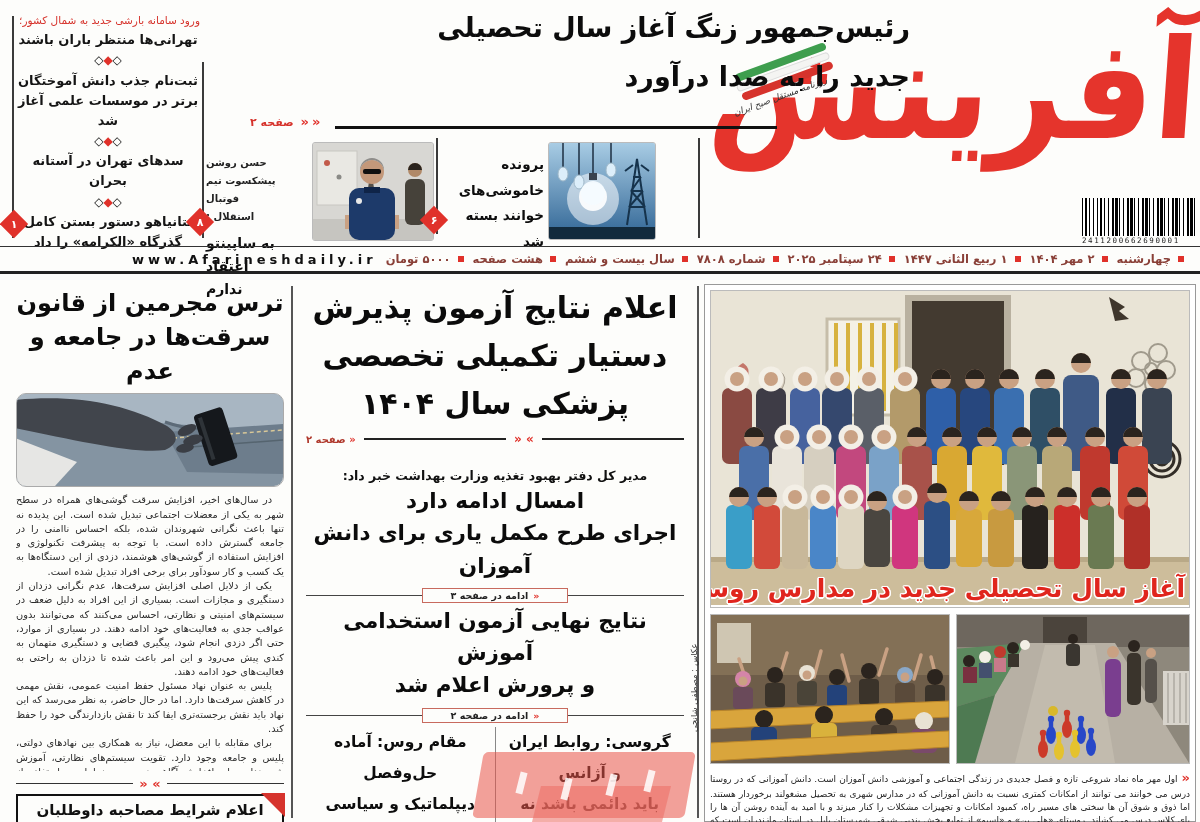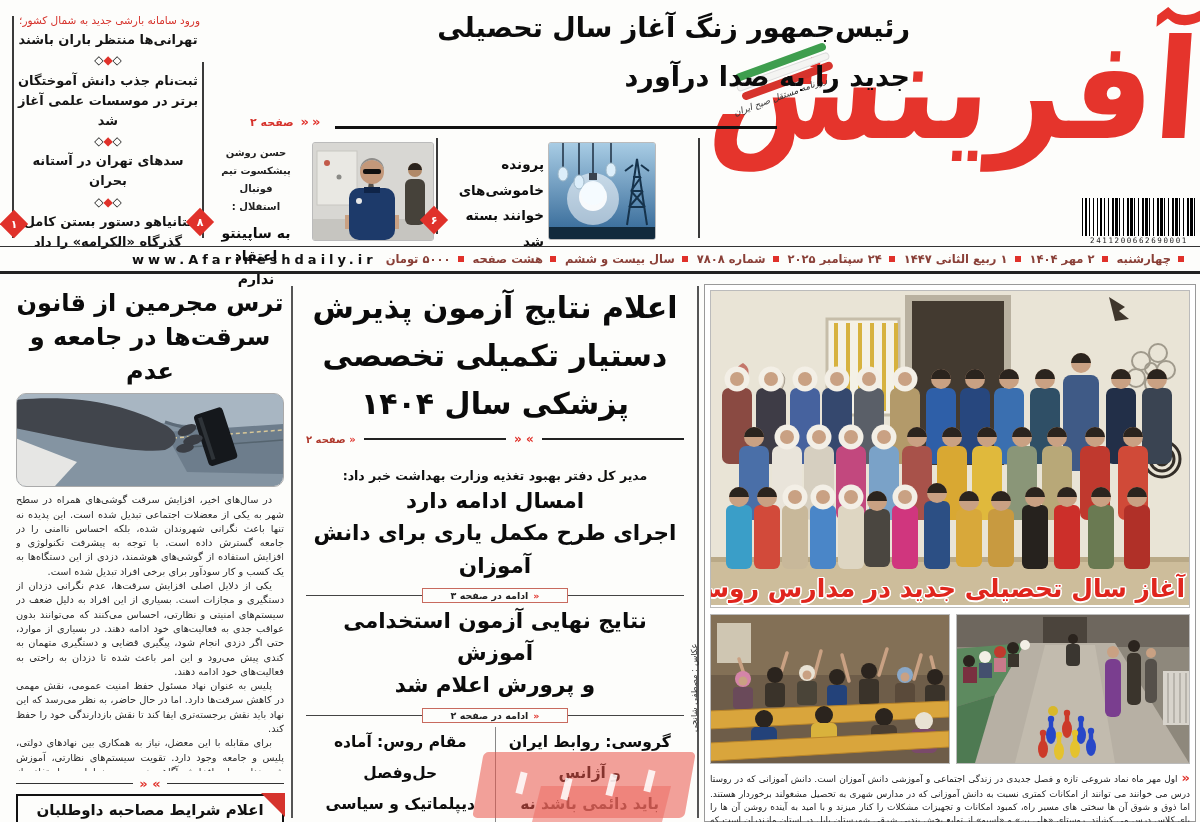--- a/index.html
+++ b/index.html
@@ -11,21 +11,21 @@
         font-size:128px;font-weight:bold;color:#e5342c;line-height:250px;text-align:center;
         transform:skewX(-4deg) scaleY(1.08);white-space:nowrap;}
   .emblem{position:absolute;left:722px;top:58px;width:120px;height:86px;transform:rotate(-20deg);}
   .emblem .bar{height:8px;width:96px;margin:2px 0 0 10px;border-radius:4px;}
   .emblem .g{background:#3e9e4e;}
   .emblem .w{background:#f4f4f2;border:1px solid #ddd;height:6px;}
   .emblem .r{background:#d6332c;}
   .emblem-text{font-size:9px;color:#333;font-style:italic;text-align:center;margin-top:3px;white-space:nowrap;}
   .barcode{position:absolute;left:1082px;top:198px;width:114px;}
   .barcode .bars{height:38px;background:repeating-linear-gradient(90deg,#000 0 1.5px,#fff 1.5px 3px,#000 3px 5.5px,#fff 5.5px 7px,#000 7px 8px,#fff 8px 11px,#000 11px 12px,#fff 12px 15px);}
-  .barcode .digits{direction:ltr;text-align:center;font-family:"DejaVu Sans Mono",monospace;font-size:7.5px;letter-spacing:1.6px;color:#222;}
+  .barcode .digits{direction:ltr;text-align:left;font-family:"DejaVu Sans Mono",monospace;font-size:7.5px;letter-spacing:1.6px;color:#222;}
 
   
   .main-headline{position:absolute;left:470px;top:4px;width:440px;text-align:right;
         font-size:27px;font-weight:bold;line-height:1.8;white-space:nowrap;color:#0c0c0c;letter-spacing:-0.5px;}
   .main-headline-rule{position:absolute;left:335px;top:126px;width:442px;height:2.5px;background:#111;}
   .mh-marker{position:absolute;left:250px;top:114px;font-size:11px;font-weight:bold;color:#d6332c;white-space:nowrap;}
   .mh-marker .chev{color:#e0312a;font-size:13px;margin-left:3px;}
 
   
   .vr{position:absolute;width:1.5px;background:#3a3a3a;}
@@ -34,21 +34,21 @@
   .briefs{position:absolute;left:16px;top:14px;width:184px;text-align:center;}
   .brief-kicker{color:#d6332c;font-size:10.5px;text-align:right;margin-bottom:4px;}
   .brief-item{font-size:13px;font-weight:bold;line-height:1.55;color:#151515;margin:2px 0;}
   .dsep{font-size:12px;line-height:1.2;margin:3px 0;color:#111;}
   .dsep .df{color:#e0312a;}
   .badge{position:absolute;width:20px;height:20px;background:#e0312a;transform:rotate(45deg);z-index:4;}
   .badge span{position:absolute;inset:0;transform:rotate(-45deg);color:#fff;font-size:11px;font-weight:bold;
         display:flex;align-items:center;justify-content:center;}
 
   
-  .t-foot-text{position:absolute;left:206px;top:144px;width:100px;text-align:center;}
+  .t-foot-text{position:absolute;left:206px;top:154px;width:100px;text-align:left;}
   .t-kicker{font-size:10px;line-height:1.8;color:#222;font-weight:bold;}
   .t-title{font-size:14px;line-height:1.65;font-weight:bold;color:#0d0d0d;margin-top:6px;}
   .t-photo{position:absolute;border:1px solid #bbb;border-radius:3px;overflow:hidden;background:#ddd;}
   .t-black-text{position:absolute;left:444px;top:152px;width:100px;text-align:right;
         font-size:13.5px;font-weight:bold;line-height:1.9;color:#0d0d0d;}
 
   
   .dateline{position:absolute;left:0;top:246px;width:1200px;height:28px;box-sizing:border-box;
         border-top:1.5px solid #333;border-bottom:3px solid #222;display:flex;align-items:center;
         padding:0 16px;gap:9px;font-size:11.5px;font-weight:bold;color:#8a4038;white-space:nowrap;}

